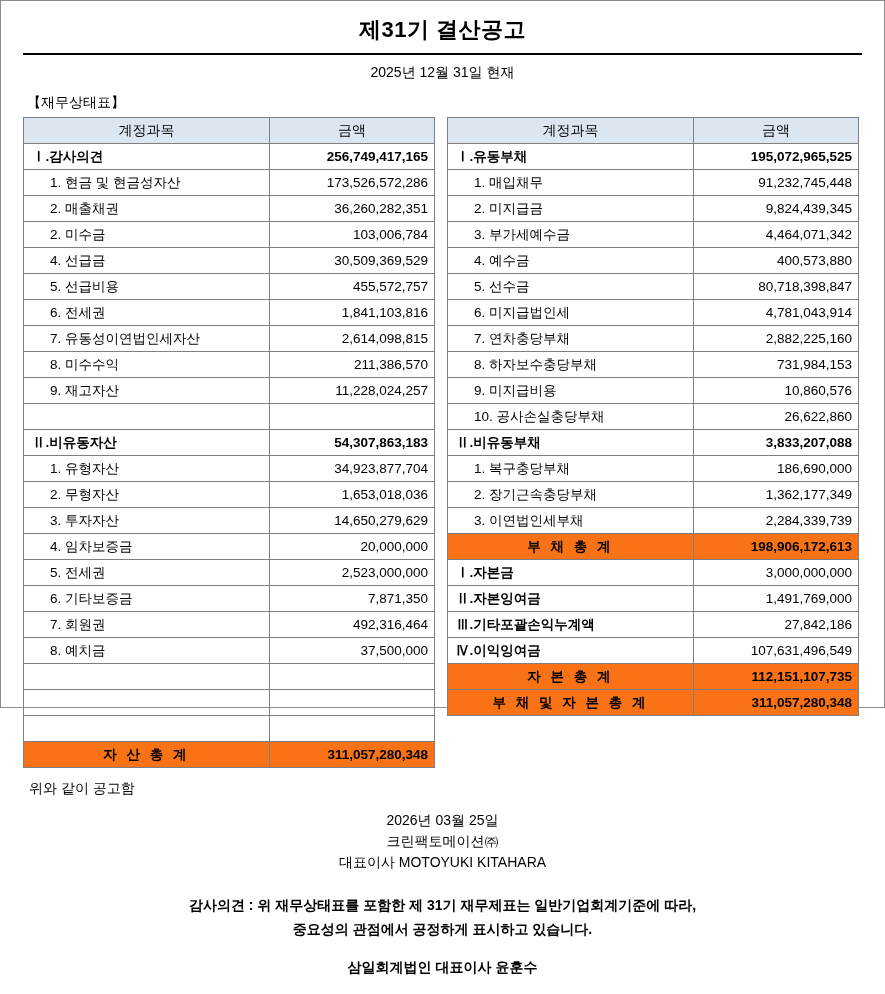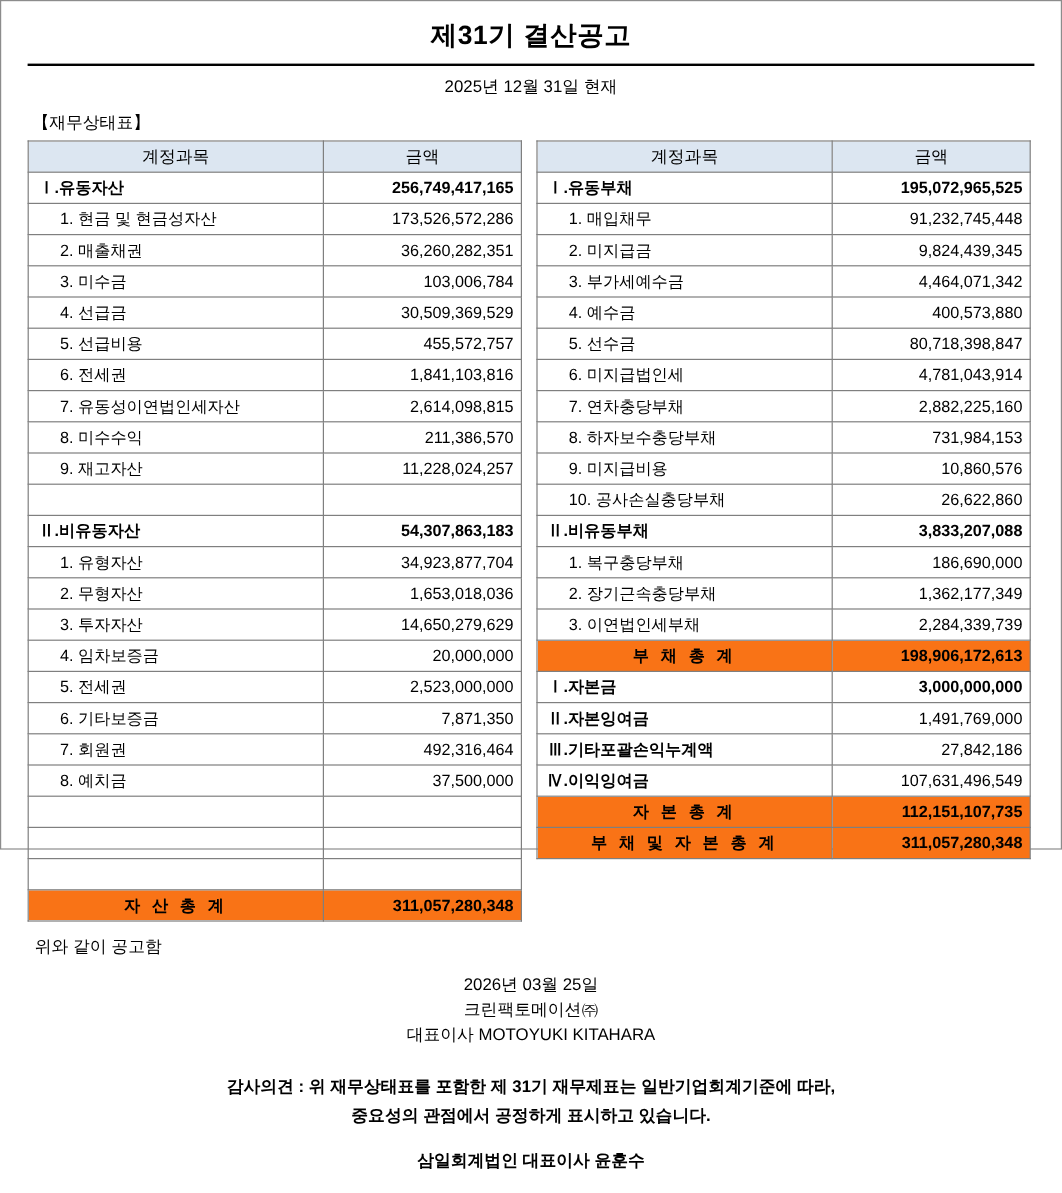--- a/index.html
+++ b/index.html
@@ -137,33 +137,33 @@
           <col class="col-amt">
         </colgroup>
       <thead>
         <tr>
           <th>계정과목</th>
           <th>금액</th>
         </tr>
       </thead>
       <tbody id="left-body">
           <tr class="group">
-            <td class="acct">Ⅰ.유동자산</td>
+            <td class="acct">Ⅰ.감사의견</td>
             <td class="amt">256,749,417,165</td>
           </tr>
           <tr>
             <td class="acct indent">1. 현금 및 현금성자산</td>
             <td class="amt">173,526,572,286</td>
           </tr>
           <tr>
             <td class="acct indent">2. 매출채권</td>
             <td class="amt">36,260,282,351</td>
           </tr>
           <tr>
-            <td class="acct indent">3. 미수금</td>
+            <td class="acct indent">2. 미수금</td>
             <td class="amt">103,006,784</td>
           </tr>
           <tr>
             <td class="acct indent">4. 선급금</td>
             <td class="amt">30,509,369,529</td>
           </tr>
           <tr>
             <td class="acct indent">5. 선급비용</td>
             <td class="amt">455,572,757</td>
           </tr>
@@ -313,21 +313,21 @@
           <tr>
             <td class="acct indent">3. 이연법인세부채</td>
             <td class="amt">2,284,339,739</td>
           </tr>
           <tr class="total">
             <td class="acct">부 채 총 계</td>
             <td class="amt">198,906,172,613</td>
           </tr>
           <tr class="group">
             <td class="acct">Ⅰ.자본금</td>
-            <td class="amt" style="font-weight: bold;">3,000,000,000</td>
+            <td class="amt" style="font-weight: normal;">3,000,000,000</td>
           </tr>
           <tr class="group">
             <td class="acct">Ⅱ.자본잉여금</td>
             <td class="amt" style="font-weight: normal;">1,491,769,000</td>
           </tr>
           <tr class="group">
             <td class="acct">Ⅲ.기타포괄손익누계액</td>
             <td class="amt" style="font-weight: normal; text-align: right;">27,842,186</td>
           </tr>
           <tr class="group">

